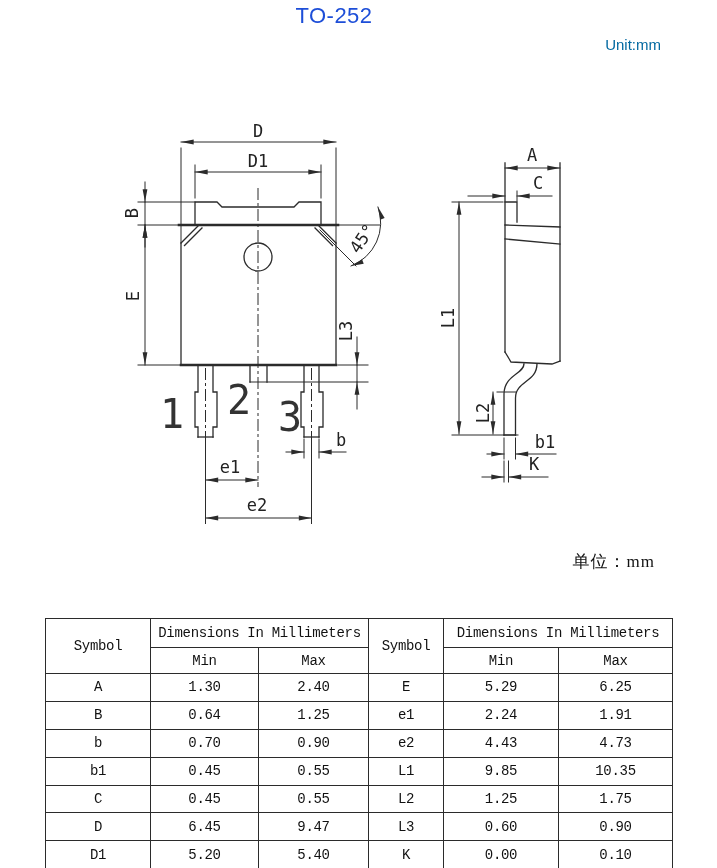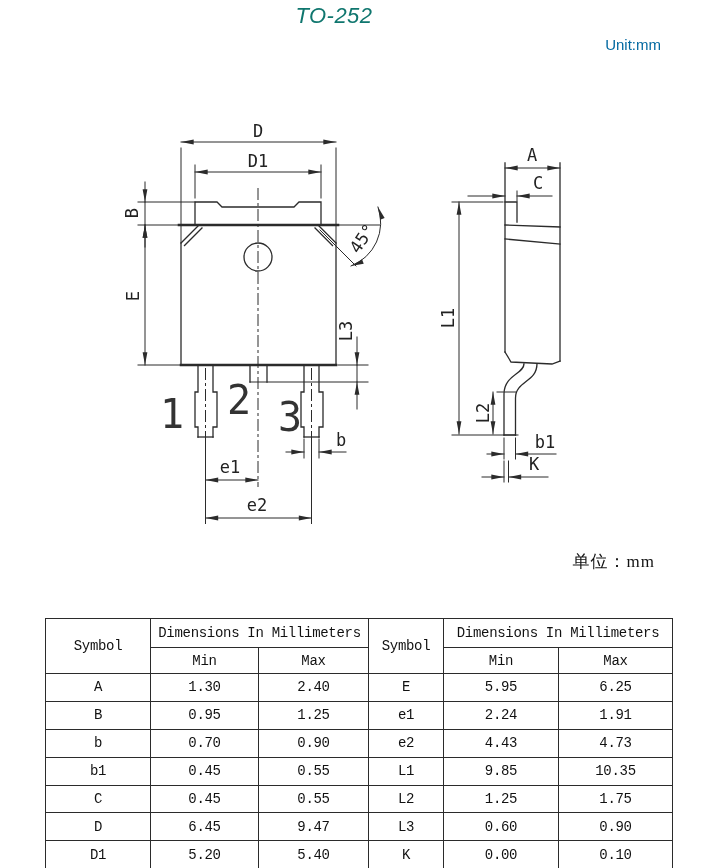--- a/index.html
+++ b/index.html
@@ -1,19 +1,19 @@
 <!DOCTYPE html>
 <html><head>
 <meta charset="utf-8">
 <style>
   html,body{margin:0;padding:0;background:#fff;}
   .page{position:relative;width:717px;height:868px;background:#ffffff;overflow:hidden;
         font-family:"Liberation Sans",sans-serif;color:#1a1a1a;}
   .title{position:absolute;top:3px;left:0;width:668px;text-align:center;
-         font-size:22px;letter-spacing:.5px;color:#0f766e;font-style:italic;}
+         font-size:22px;letter-spacing:.5px;color:#1d4ed8;}
   .unit-note{position:absolute;top:36px;right:56px;font-size:15px;color:#0369a1;}
   .unit-cn{position:absolute;top:550px;right:62px;font-size:17px;letter-spacing:1px;
            font-family:"Liberation Serif",serif;color:#111;}
   svg.drawing{position:absolute;left:0;top:0;}
   .ln{fill:none;stroke:#2b2b2b;stroke-width:1.3;stroke-linecap:square;}
   .thin{stroke-width:1;}
   .thk{stroke-width:2.6;}
   .cl{fill:none;stroke:#2b2b2b;stroke-width:1;stroke-dasharray:12 3 3 3;}
   .sl{fill:none;stroke:#2b2b2b;stroke-width:1;}
   .dt{font-family:"DejaVu Sans Mono",monospace;font-size:17px;fill:#222;}
@@ -212,26 +212,26 @@
         <th>Min</th>
         <th>Max</th>
       </tr>
     </thead>
     <tbody>
       <tr>
         <td>A</td>
         <td>1.30</td>
         <td>2.40</td>
         <td>E</td>
-        <td>5.95</td>
+        <td>5.29</td>
         <td>6.25</td>
       </tr>
       <tr>
         <td>B</td>
-        <td>0.95</td>
+        <td>0.64</td>
         <td>1.25</td>
         <td>e1</td>
         <td>2.24</td>
         <td>1.91</td>
       </tr>
       <tr>
         <td>b</td>
         <td>0.70</td>
         <td>0.90</td>
         <td>e2</td>

